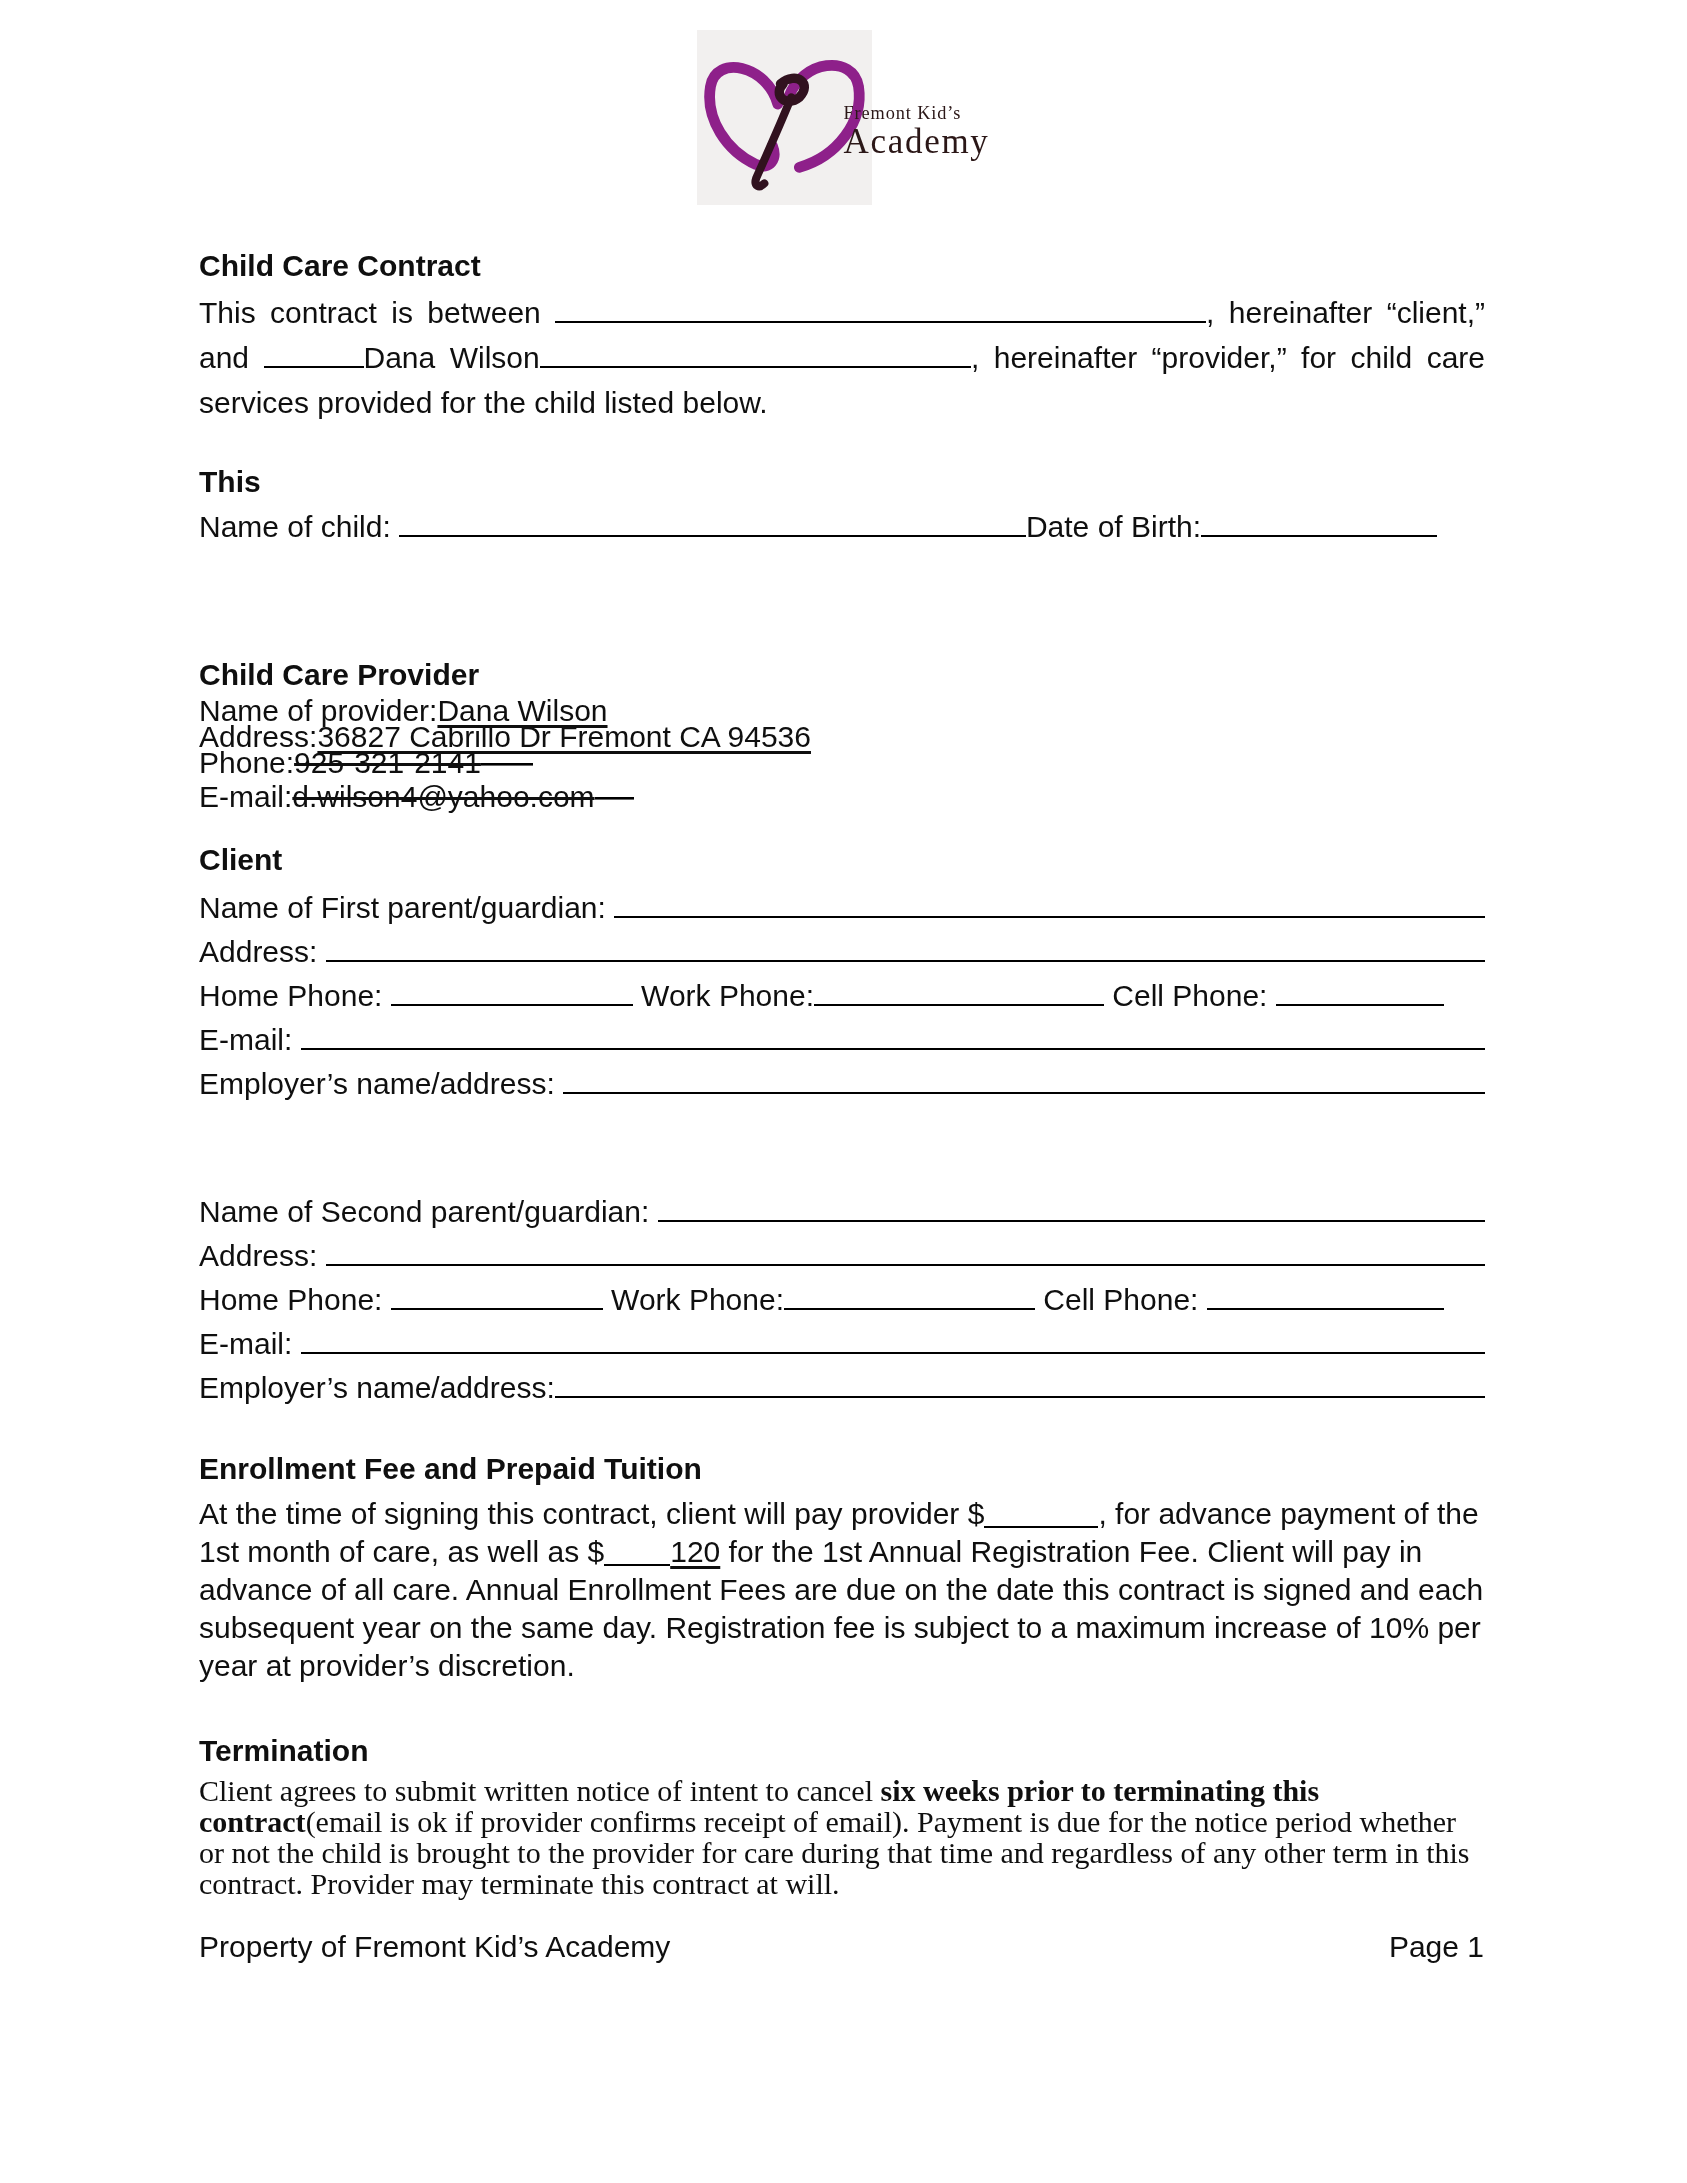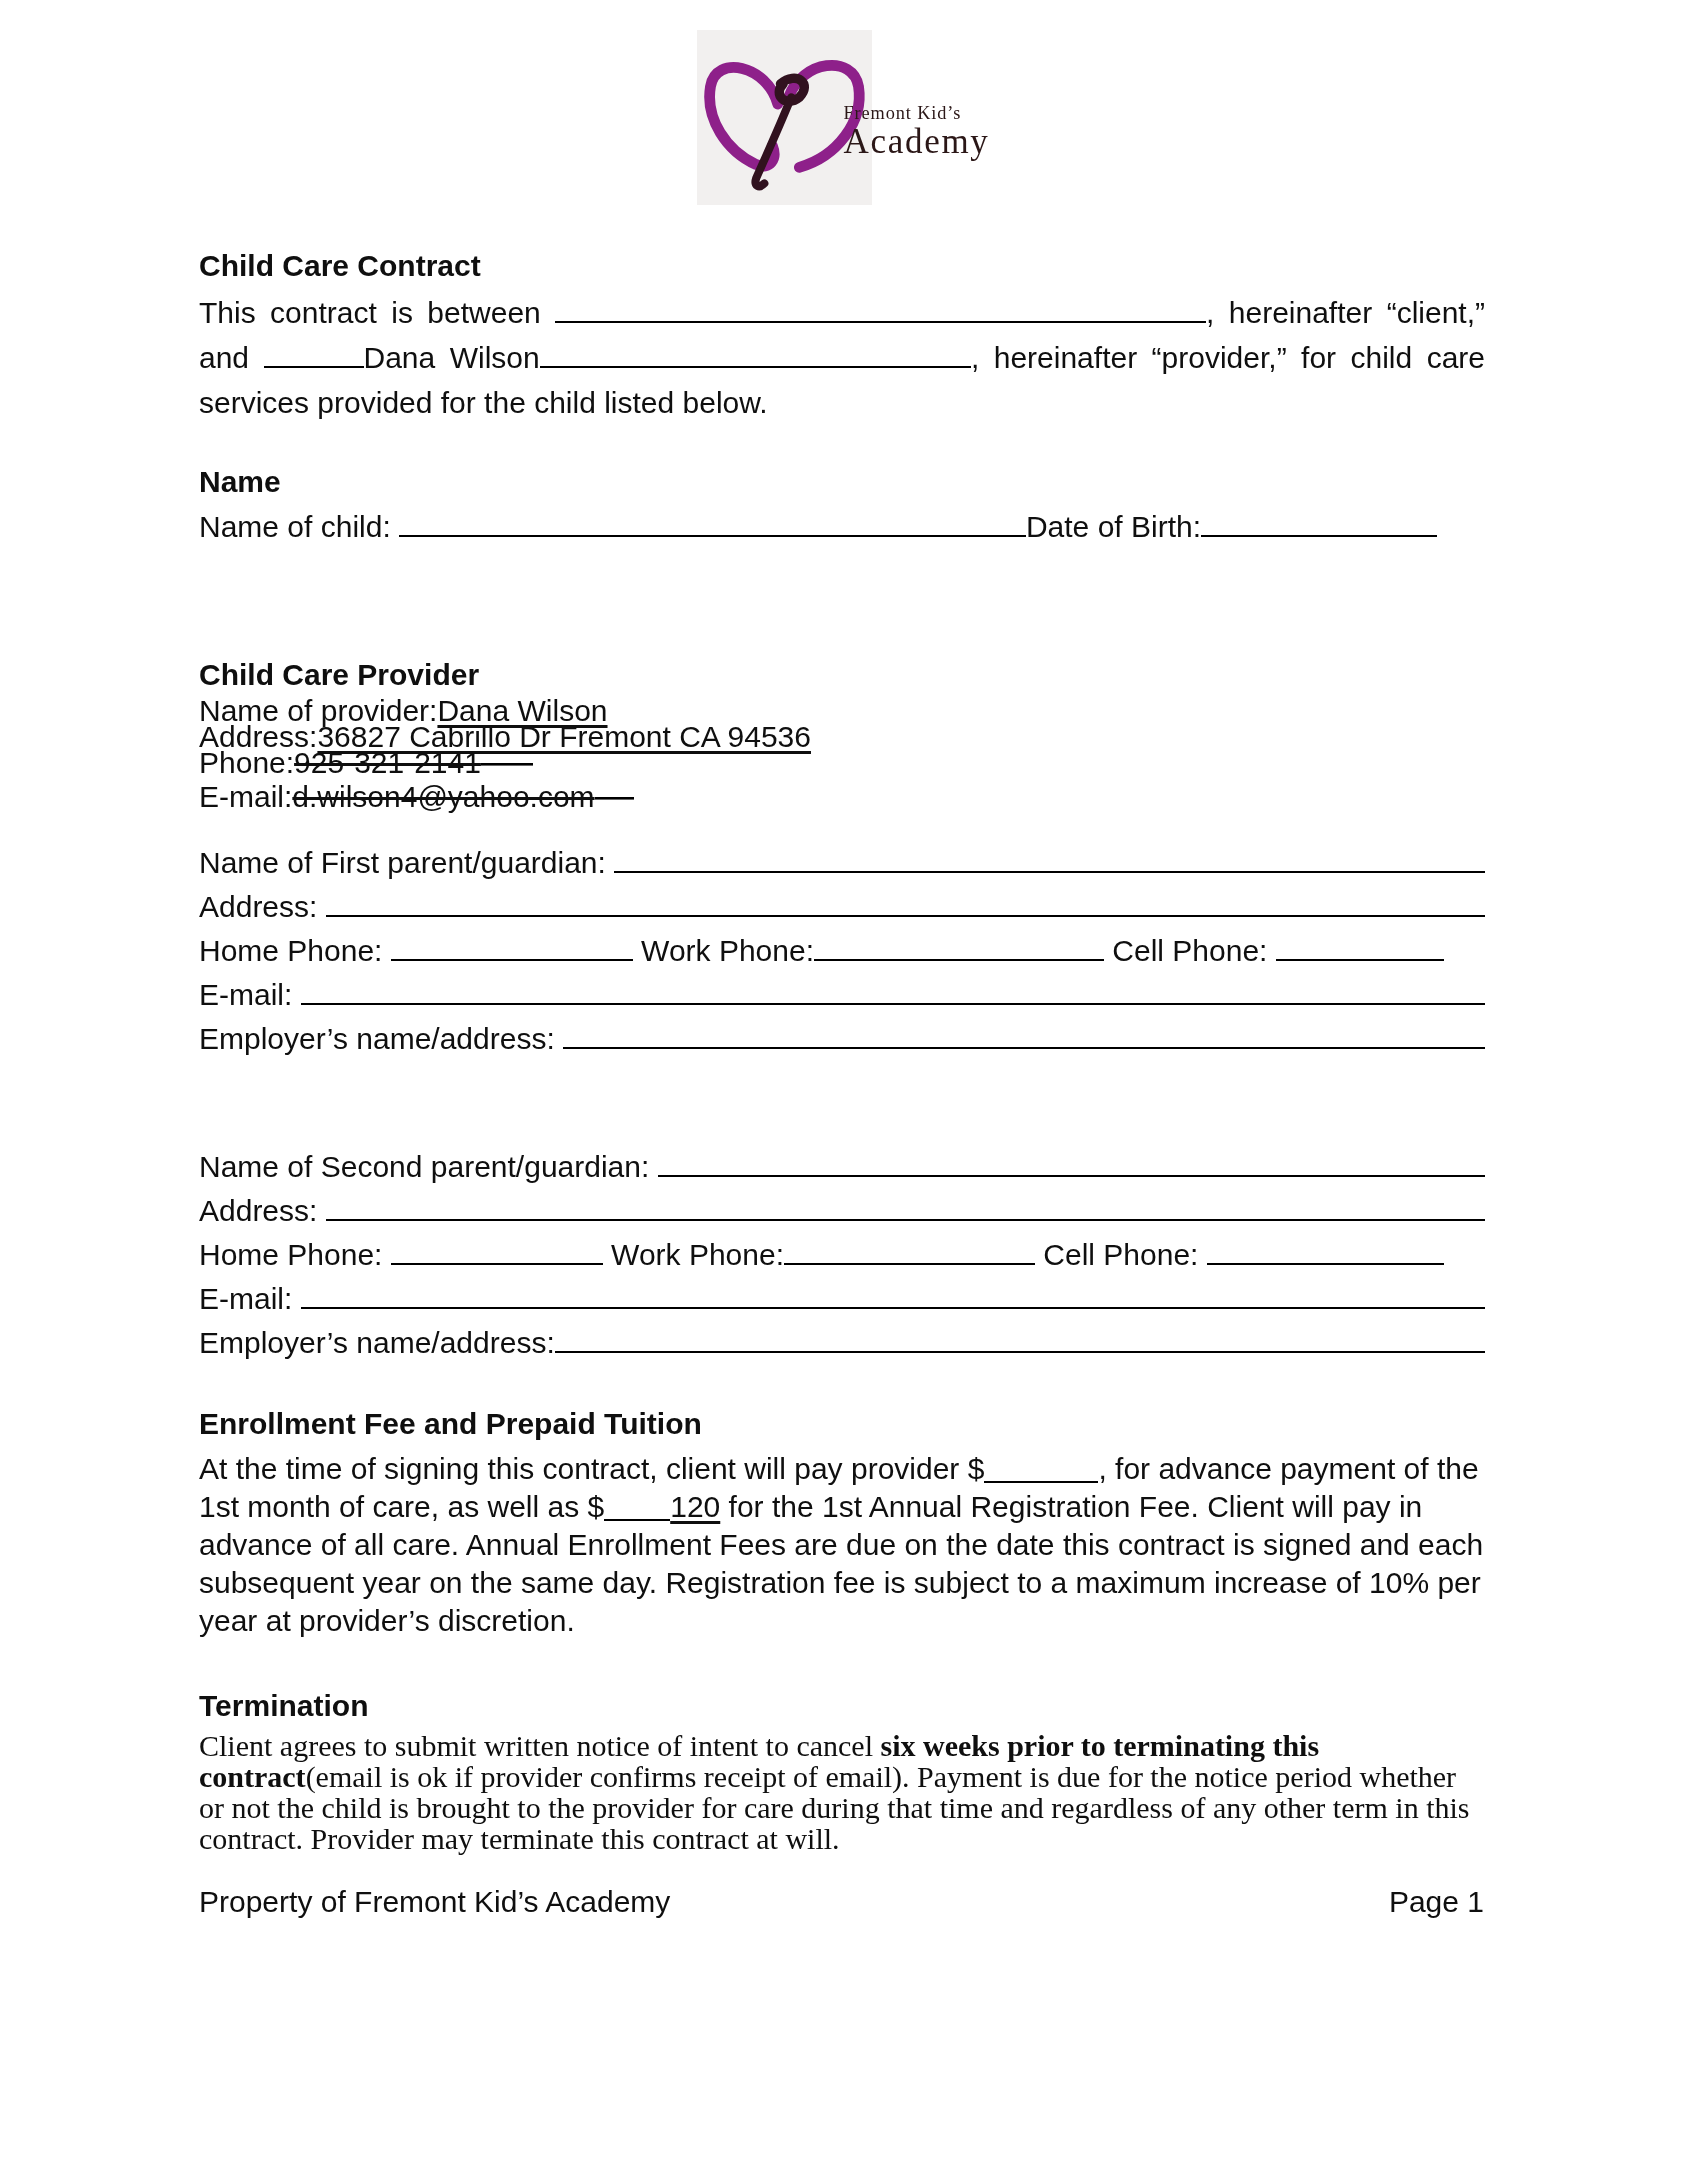--- a/index.html
+++ b/index.html
@@ -91,40 +91,41 @@
             <span class="t">and </span>
             <span class="blank" style="width: 100px;"></span>
             <span class="t">Dana Wilson</span>
             <span class="blank grow"></span>
             <span class="t">, hereinafter “provider,” for child care</span>
           </div>
           <div class="row"><span class="t">services provided for the child listed below.</span></div>
         </div>
       </div>
       <div class="section sec-child">
-        <div class="h">Name</div>
+        <div class="h">This</div>
         <div class="rows">
           <div class="row flex">
             <span class="t">Name of child: </span>
             <span class="blank grow"></span>
             <span class="t">Date of Birth:</span>
             <span class="blank" style="width: 236px;"></span>
           </div>
         </div>
       </div>
       <div class="section sec-provider">
         <div class="h">Child Care Provider</div>
         <div class="rows">
           <div class="row"><span class="t">Name of provider:</span><span class="t u">Dana Wilson</span></div>
           <div class="row"><span class="t">Address:</span><span class="t u">36827 Cabrillo Dr Fremont CA 94536</span></div>
           <div class="row"><span class="t">Phone:</span><span class="t s">925-321-2141</span><span class="tail" style="width: 52px;"></span></div>
           <div class="row"><span class="t">E-mail:</span><span class="t s">d.wilson4@yahoo.com</span><span class="tail" style="width: 39px;"></span></div>
         </div>
       </div>
       <div class="section sec-client">
+        <div class="h">Client</div>
         <div class="rows">
           <div class="row flex">
             <span class="t">Name of First parent/guardian: </span>
             <span class="blank grow"></span>
           </div>
           <div class="row flex">
             <span class="t">Address: </span>
             <span class="blank grow"></span>
           </div>
           <div class="row flex">

